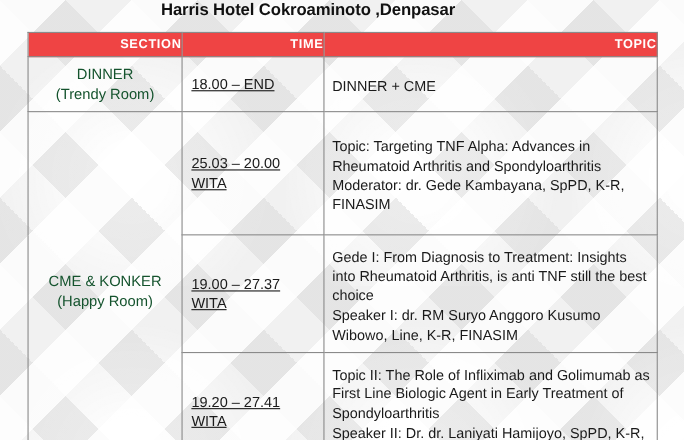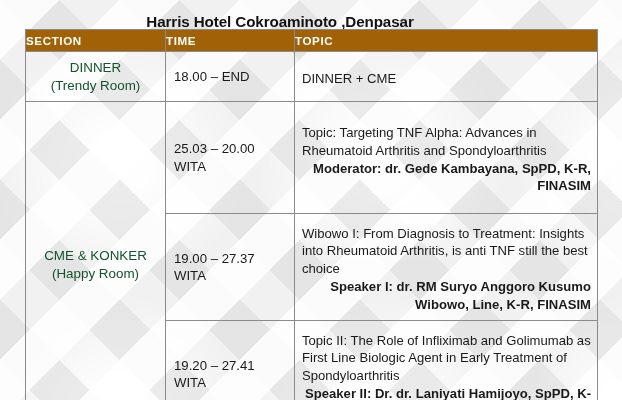--- a/index.html
+++ b/index.html
@@ -38,47 +38,46 @@
   .slide-title {
     position: absolute;
     left: 0;
     top: 1px;
     width: 560px;
     text-align: center;
     font-size: 15.2px;
     font-weight: bold;
     color: #111111;
     letter-spacing: -0.1px;
-    margin-top: 12px;
   }
 
   .schedule-table {
     position: absolute;
     left: 25px;
     top: 29px;
     width: 572px;
     border-collapse: collapse;
     table-layout: fixed;
   }
 
   .schedule-table td,
   .schedule-table th {
     border: 1px solid #8a8a8a;
     vertical-align: middle;
     padding: 0;
   }
 
   thead th {
-    background: #a16207;
+    background: #ef4444;
     color: #ffffff;
     font-size: 11.6px;
     font-weight: bold;
     letter-spacing: 0.6px;
     height: 21px;
-    text-align: left;
+    text-align: right;
     border-color: #9c0a10;
     border-bottom-color: #6d0409;
   }
 
   .col-section { width: 140px; }
   .col-time    { width: 129px; }
   .col-topic   { width: 303px; }
 
   td.cell-section {
     text-align: center;
@@ -87,38 +86,39 @@
     line-height: 1.32;
     padding: 3px 4px;
   }
 
   td.cell-time {
     text-align: left;
     font-size: 13.2px;
     color: #1a1a1a;
     line-height: 1.3;
     padding: 3px 0 3px 8px;
+    text-decoration: underline;
   }
 
   td.cell-topic {
     text-align: left;
     font-size: 13.1px;
     color: #1a1a1a;
     line-height: 1.36;
     padding: 4px 6px 0 7px;
   }
 
   .row-dinner td { height: 43px; }
   .row-a td      { height: 105px; }
   .row-b td      { height: 100px; }
   .row-c td      { height: 100px; }
 
   .topic-label { font-weight: normal; }
   .topic-strong { font-weight: normal; }
-  .speaker-line { font-weight: bold; display: block; text-align: right; }
+  .speaker-line { font-weight: normal; display: block; }
 
   .sec-line { display: block; }
 </style>
 </head>
 <body>
 
 <div class="bg-texture"></div>
 
 <div class="slide">
 
@@ -167,21 +167,21 @@
           <span class="speaker-line">Moderator: dr. Gede Kambayana, SpPD, K-R, FINASIM</span>
         </td>
       </tr>
 
       <tr class="row-b">
         <td class="cell-time">
           <span class="sec-line">19.00 – 27.37</span>
           <span class="sec-line">WITA</span>
         </td>
         <td class="cell-topic">
-          <span class="topic-label">Wibowo I: </span>
+          <span class="topic-label">Gede I: </span>
           <span class="topic-strong">From Diagnosis to Treatment: Insights into Rheumatoid Arthritis, is anti TNF still the best choice</span>
           <span class="speaker-line">Speaker I: dr. RM Suryo Anggoro Kusumo Wibowo, Line, K-R, FINASIM</span>
         </td>
       </tr>
 
       <tr class="row-c">
         <td class="cell-time">
           <span class="sec-line">19.20 – 27.41</span>
           <span class="sec-line">WITA</span>
         </td>

